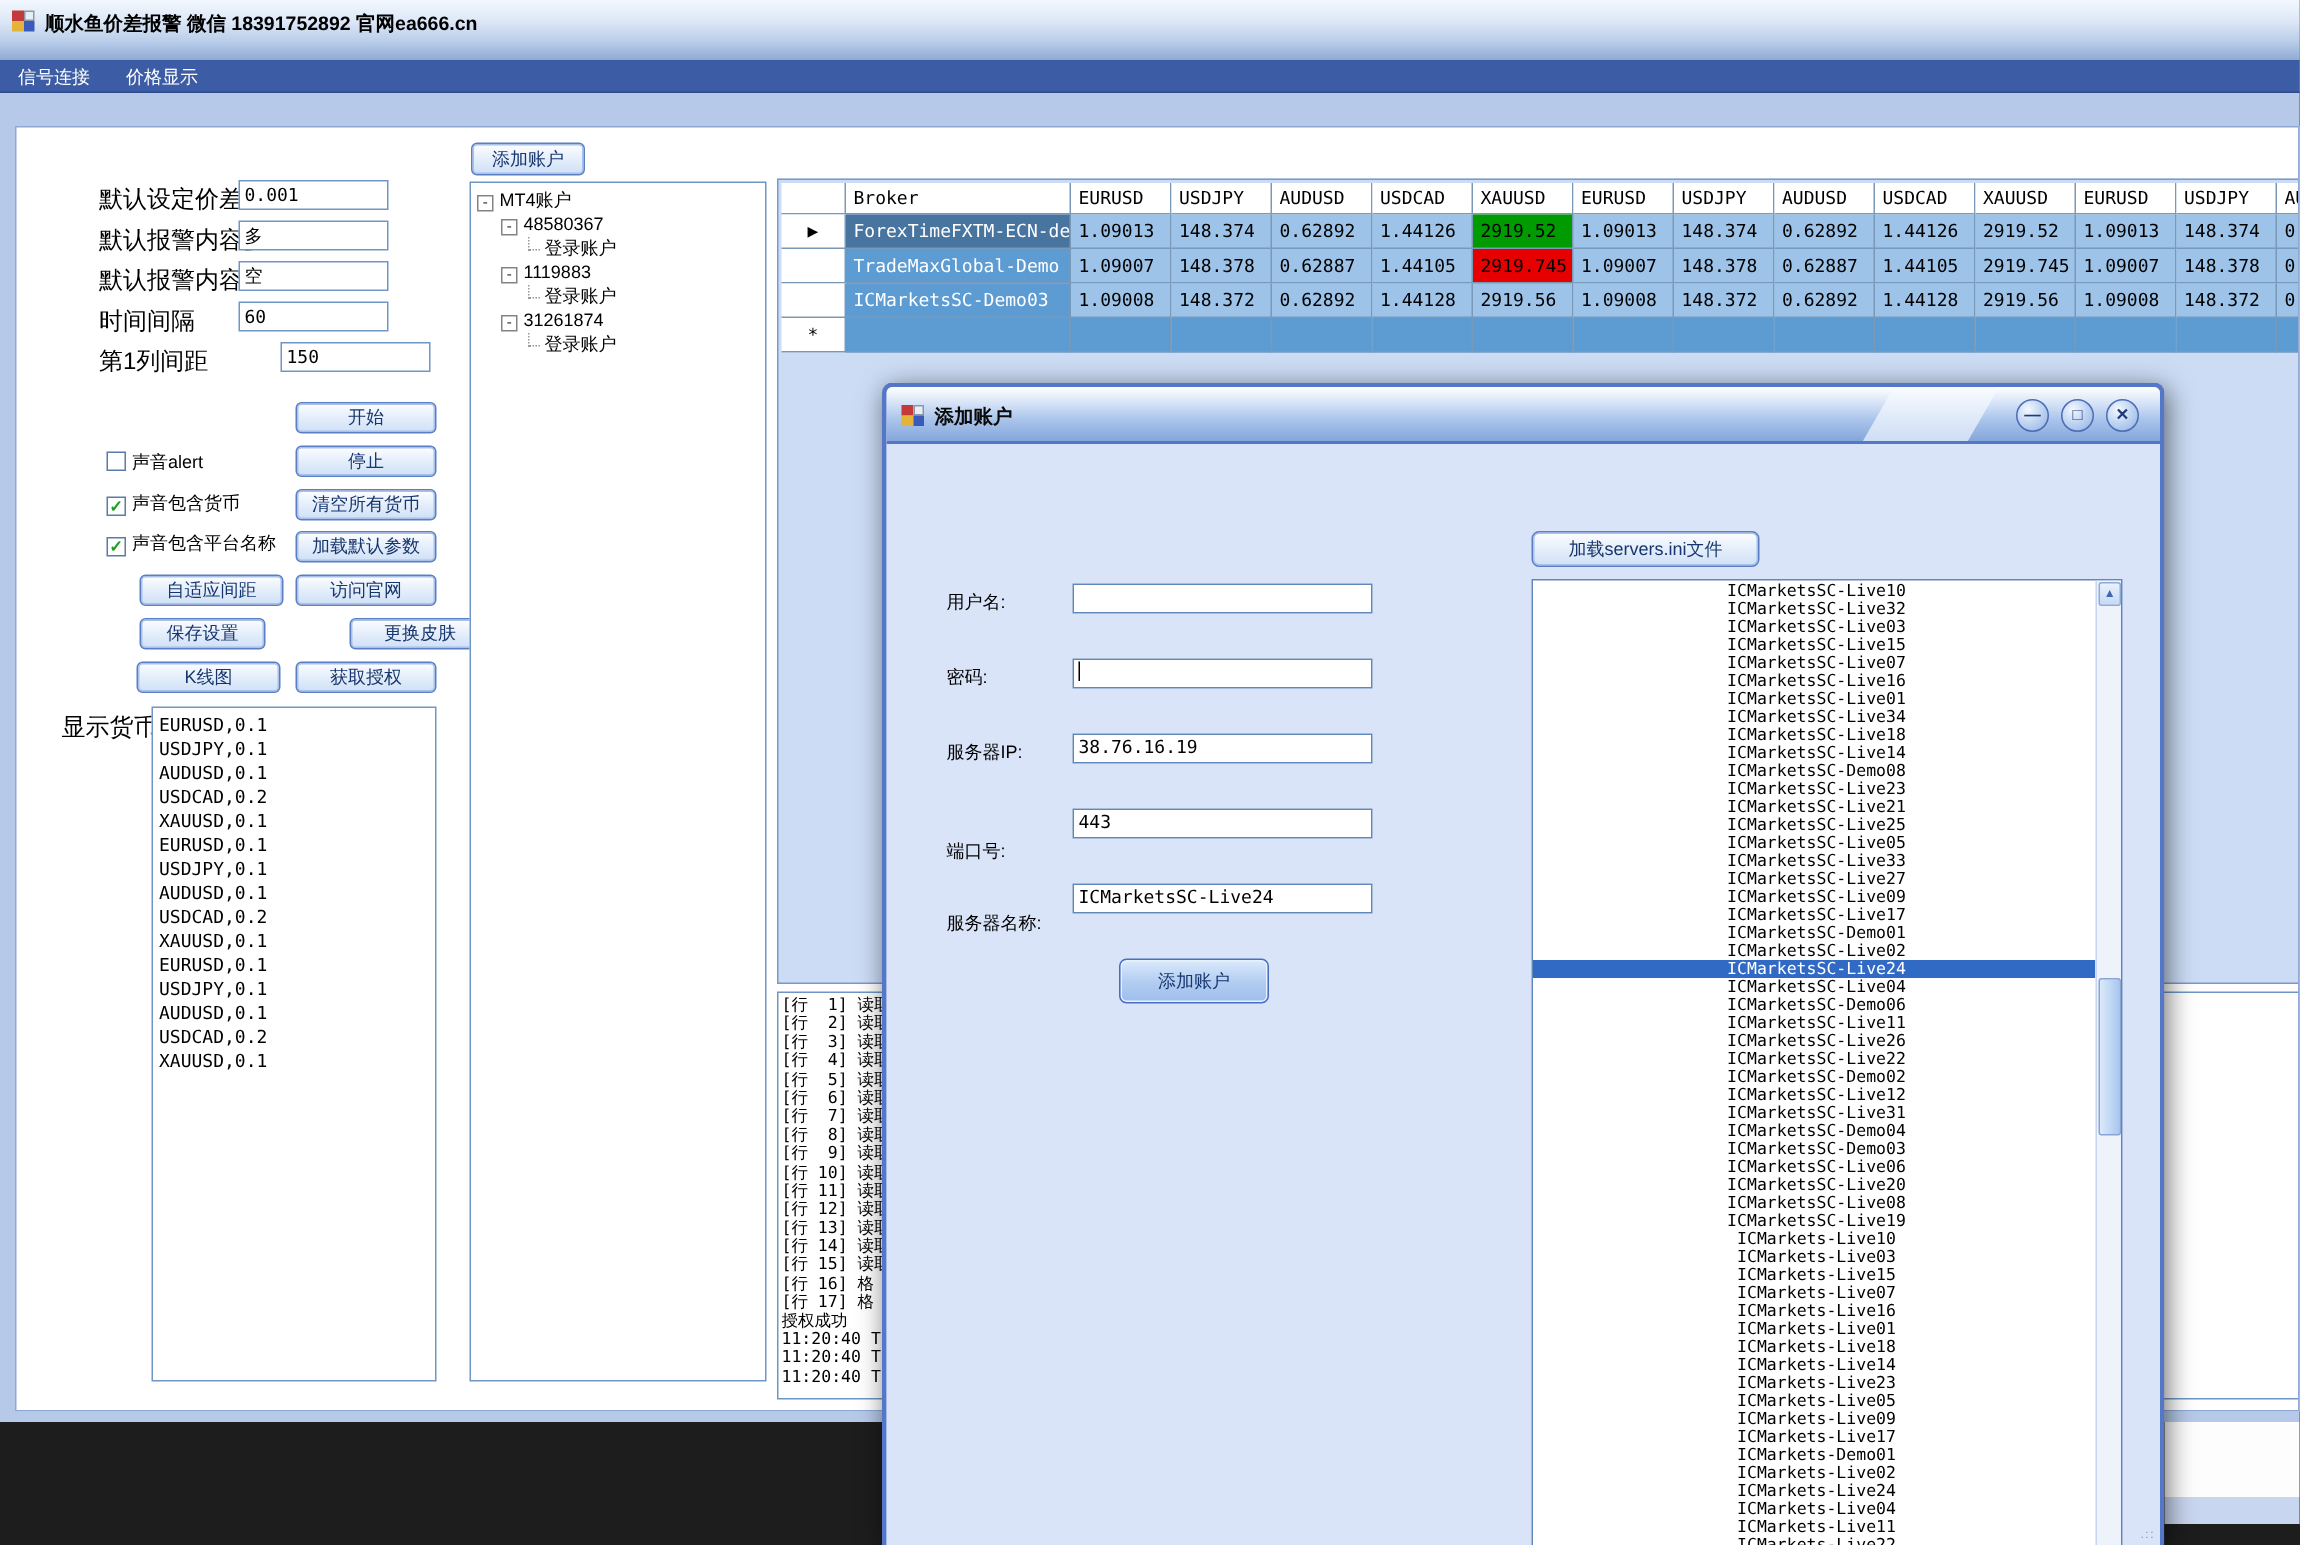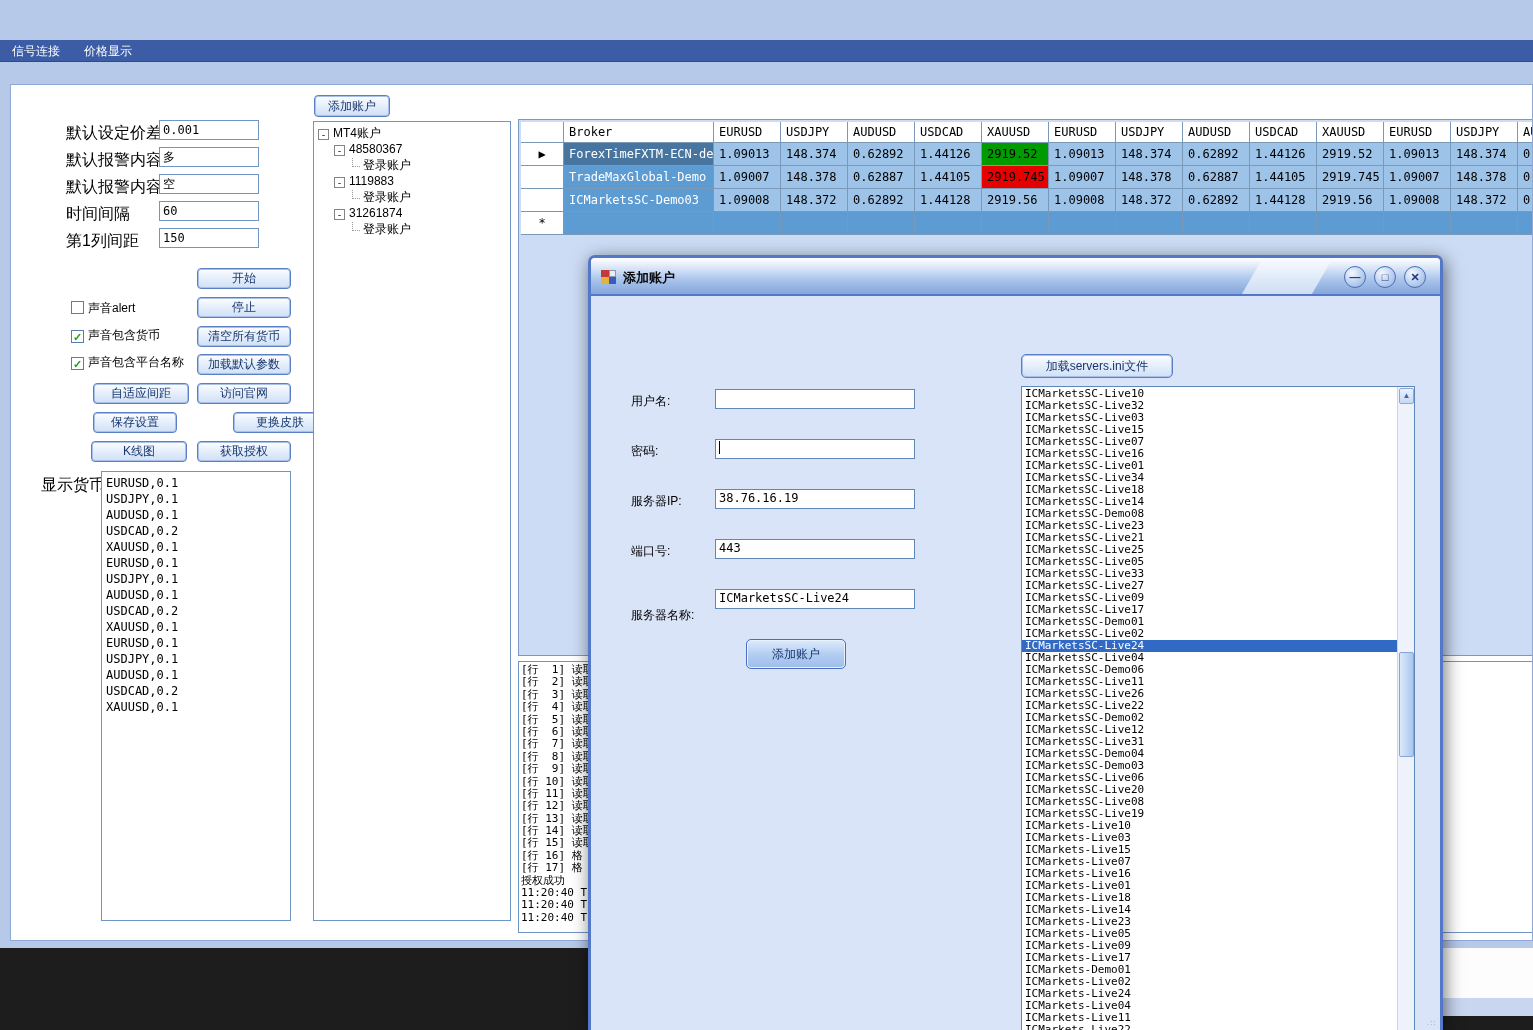--- a/index.html
+++ b/index.html
@@ -101,52 +101,61 @@
     background:#fff; font-family:"DejaVu Sans Mono", monospace; font-size:12px; padding:1px 3px; color:#000; }
   #dlg-submit { left:155px; top:343px; width:100px; height:30px; line-height:28px;
     background:linear-gradient(#dcebfc 0%, #b4cef2 50%, #9dbdec 100%); border:1px solid #4a6fc0;
     border-radius:5px; box-shadow:0 0 0 1px #e8f1fc inset; }
   #dlg-loadini { left:430px; top:58px; width:152px; height:24px; line-height:22px; border-radius:5px; }
 
   #server-listbox { position:absolute; left:430px; top:90px; width:394px; height:663px;
     background:#fff; border:1px solid #5f87b8; overflow:hidden; }
   #server-items { position:absolute; left:0; top:1px; right:17px; bottom:0; overflow:hidden;
     font-family:"DejaVu Sans Mono", monospace; font-size:11px; }
-  .srv { height:12px; line-height:12px; padding-left:3px; white-space:pre; color:#000; }
+  .srv { height:12px; line-height:12px; padding-left:3px; white-space:pre; color:#000;text-align:center; }
   .srv.selected { background:#316ac5; color:#fff; }
 
   
   #sb { position:absolute; right:0; top:0; bottom:0; width:17px; background:#eef3fb; border-left:1px solid #c7d6ee; }
   .sb-arrow { position:absolute; left:1px; width:15px; height:16px; border:1px solid #8fa8d8; border-radius:2px;
     background:linear-gradient(#eaf2fc,#c5d9f6); text-align:center; line-height:14px; font-size:8px; color:#4466aa; }
   #sb-up { top:1px; }
   #sb-thumb { position:absolute; left:1px; top:265px; width:15px; height:105px; border:1px solid #88a4d4;
     border-radius:2px; background:linear-gradient(90deg,#dce9fa,#c2d8f5 50%,#aac6ee); }
   #dlg-grip { position:absolute; right:3px; bottom:2px; width:10px; height:10px; font-size:8px; color:#8899bb; letter-spacing:1px; }
 
   .caret { display:inline-block; width:1px; height:13px; background:#000; vertical-align:-2px; }
 </style>
 </head>
 <body>
 
 <div id="main-window">
+  <div id="titlebar">
+    <div id="app-icon">
+      <div class="sq" style="left:0;top:0;width:8px;height:7px;background:#c23a3a;"></div>
+      <div class="sq" style="left:8px;top:0;width:7px;height:7px;background:#e9edf4;border:1px solid #8899aa;"></div>
+      <div class="sq" style="left:0;top:7px;width:8px;height:7px;background:#e4b33a;"></div>
+      <div class="sq" style="left:8px;top:7px;width:7px;height:7px;background:#3a5bbb;"></div>
+    </div>
+    <div id="title-text">顺水鱼价差报警 微信 18391752892 官网ea666.cn</div>
+  </div>
   <div id="menubar"><div class="menu-item">信号连接</div><div class="menu-item">价格显示</div></div>
 
   <div id="tabpage">
     <div id="settings-fields">
         <div class="f-label" style="top: 38px;">默认设定价差</div>
         <input class="f-input" value="0.001" style="top: 35px;">
         <div class="f-label" style="top: 65px;">默认报警内容多</div>
         <input class="f-input" value="多" style="top: 62px;">
         <div class="f-label" style="top: 92px;">默认报警内容空</div>
         <input class="f-input" value="空" style="top: 89px;">
         <div class="f-label" style="top: 119px;">时间间隔</div>
         <input class="f-input" value="60" style="top: 116px;">
         <div class="f-label" style="top: 146px;">第1列间距</div>
-        <input class="f-input" value="150" style="top: 143px;">
+        <input class="f-input" value="150" style="top: 143px; margin-left: 28px;">
       </div>
 
     <div class="btn" style="left:186px;top:183px;width:94px;">开始</div>
     <div class="btn" style="left:186px;top:212px;width:94px;">停止</div>
     <div class="btn" style="left:186px;top:241px;width:94px;">清空所有货币</div>
     <div class="btn" style="left:186px;top:269px;width:94px;">加载默认参数</div>
     <div class="btn" style="left:82px;top:298px;width:96px;">自适应间距</div>
     <div class="btn" style="left:186px;top:298px;width:94px;">访问官网</div>
     <div class="btn" style="left:82px;top:327px;width:84px;">保存设置</div>
     <div class="btn" style="left:186px;top:327px;width:94px;margin-left:36px;">更换皮肤</div>
@@ -250,21 +259,21 @@
     <div class="win-btn" style="right:14px;">✕</div>
   </div>
   <div id="dlg-body">
     <div id="dlg-fields">
         <div class="dlg-label" style="top: 97px;">用户名:</div>
         <div class="dlg-input" style="top: 93px;"></div>
         <div class="dlg-label" style="top: 147px;">密码:</div>
         <div class="dlg-input" style="top: 143px;"><span class="caret"></span></div>
         <div class="dlg-label" style="top: 197px;">服务器IP:</div>
         <div class="dlg-input" style="top: 193px;">38.76.16.19</div>
-        <div class="dlg-label" style="top: 247px;">端口号:</div>
+        <div class="dlg-label" style="top: 263px;">端口号:</div>
         <div class="dlg-input" style="top: 243px;">443</div>
         <div class="dlg-label" style="top: 311px;">服务器名称:</div>
         <div class="dlg-input" style="top: 293px;">ICMarketsSC-Live24</div>
       </div>
     <div class="btn" id="dlg-submit">添加账户</div>
     <div class="btn" id="dlg-loadini">加载servers.ini文件</div>
     <div id="server-listbox">
       <div id="server-items">
           <div class="srv">ICMarketsSC-Live10</div>
           <div class="srv">ICMarketsSC-Live32</div>

